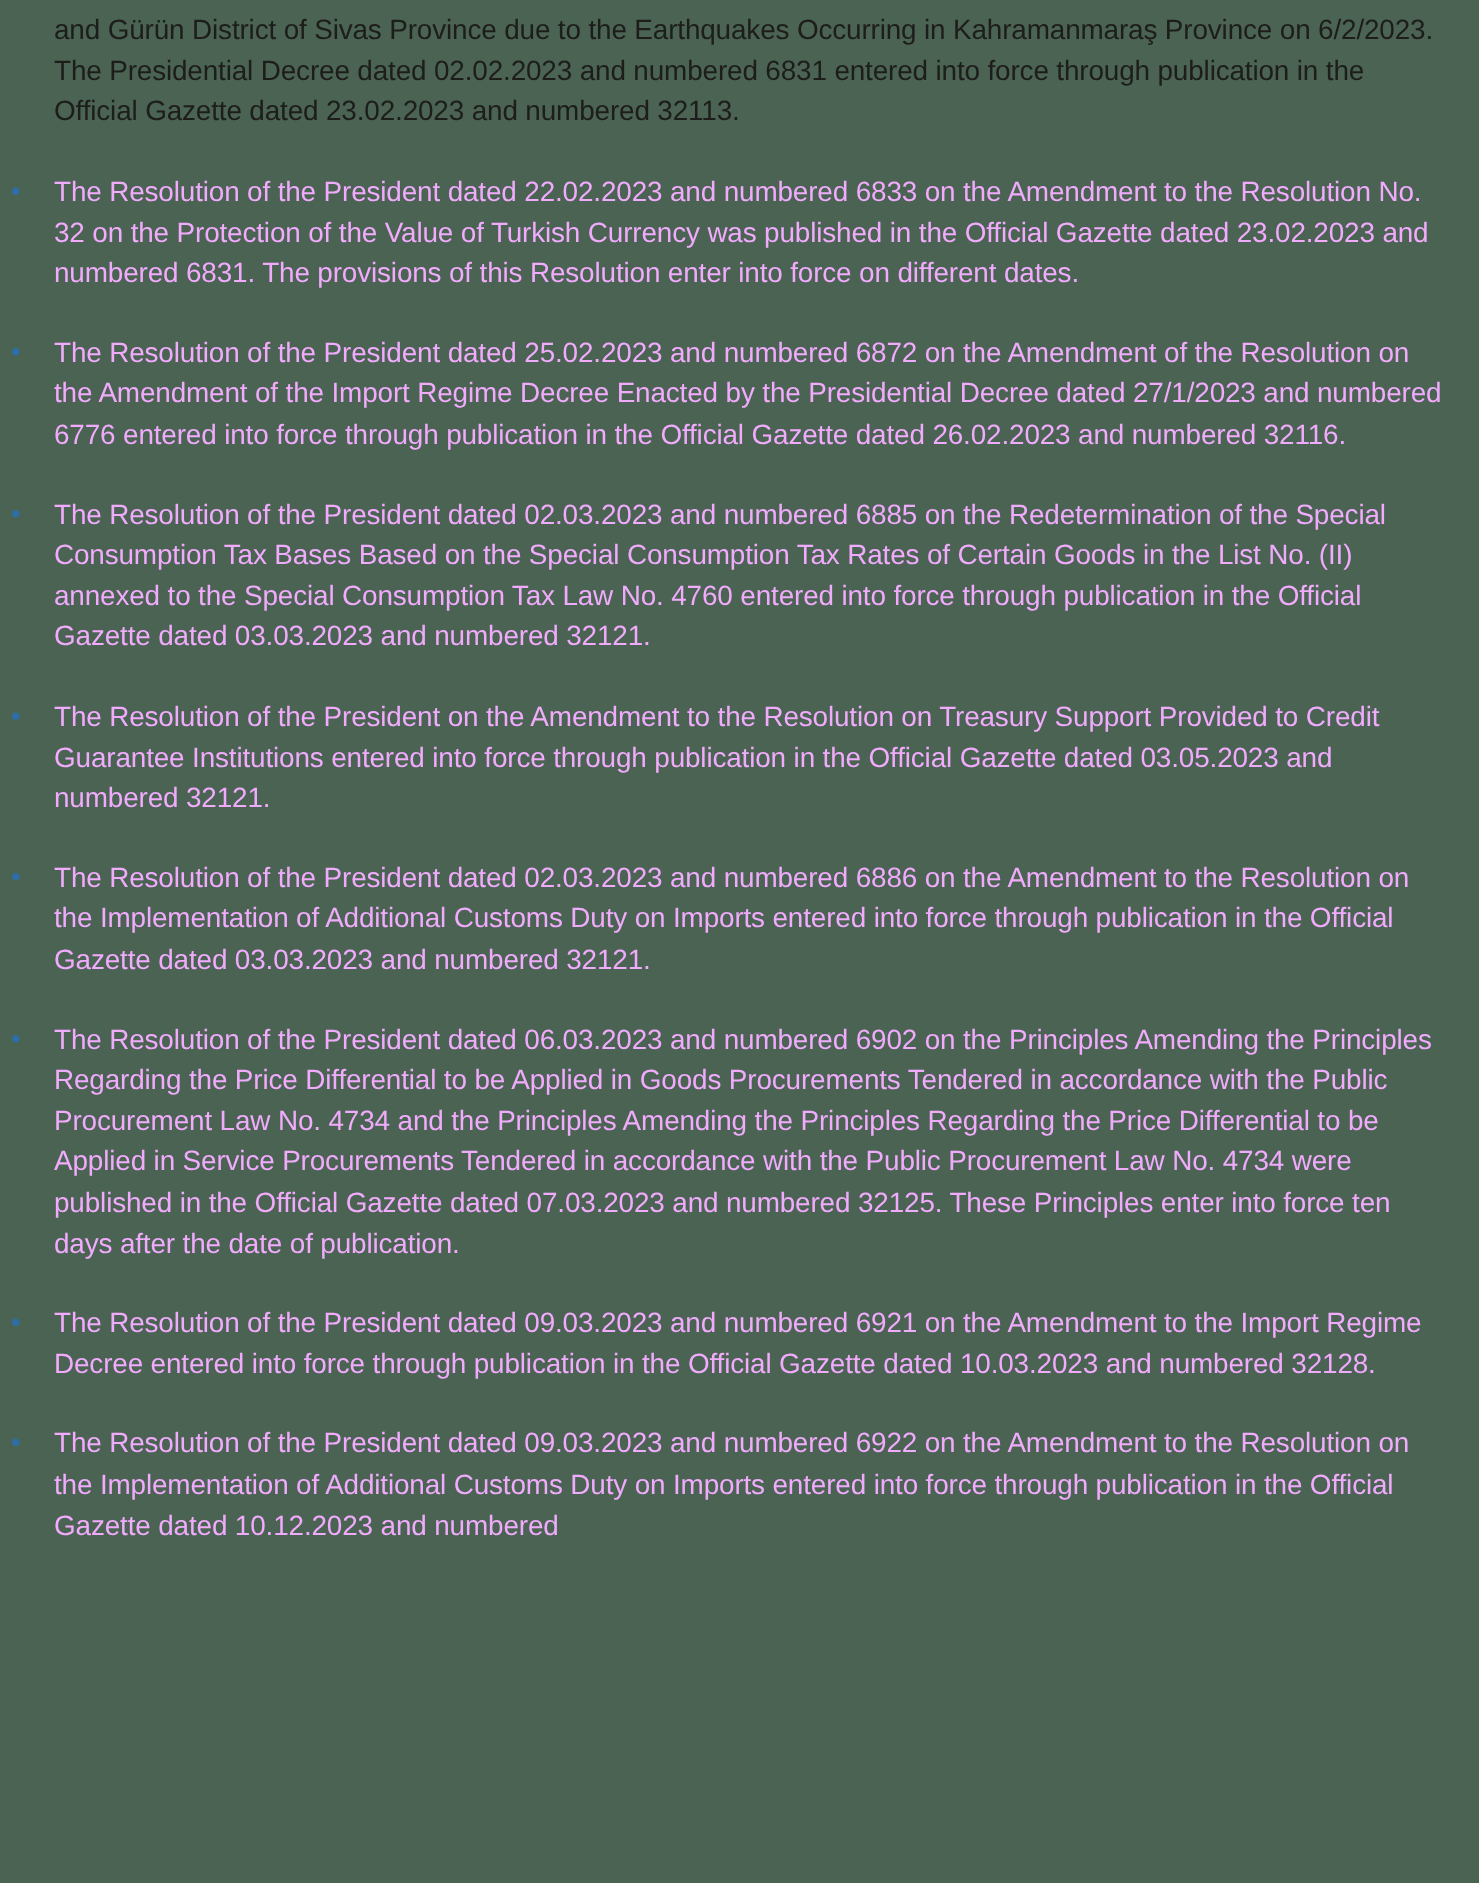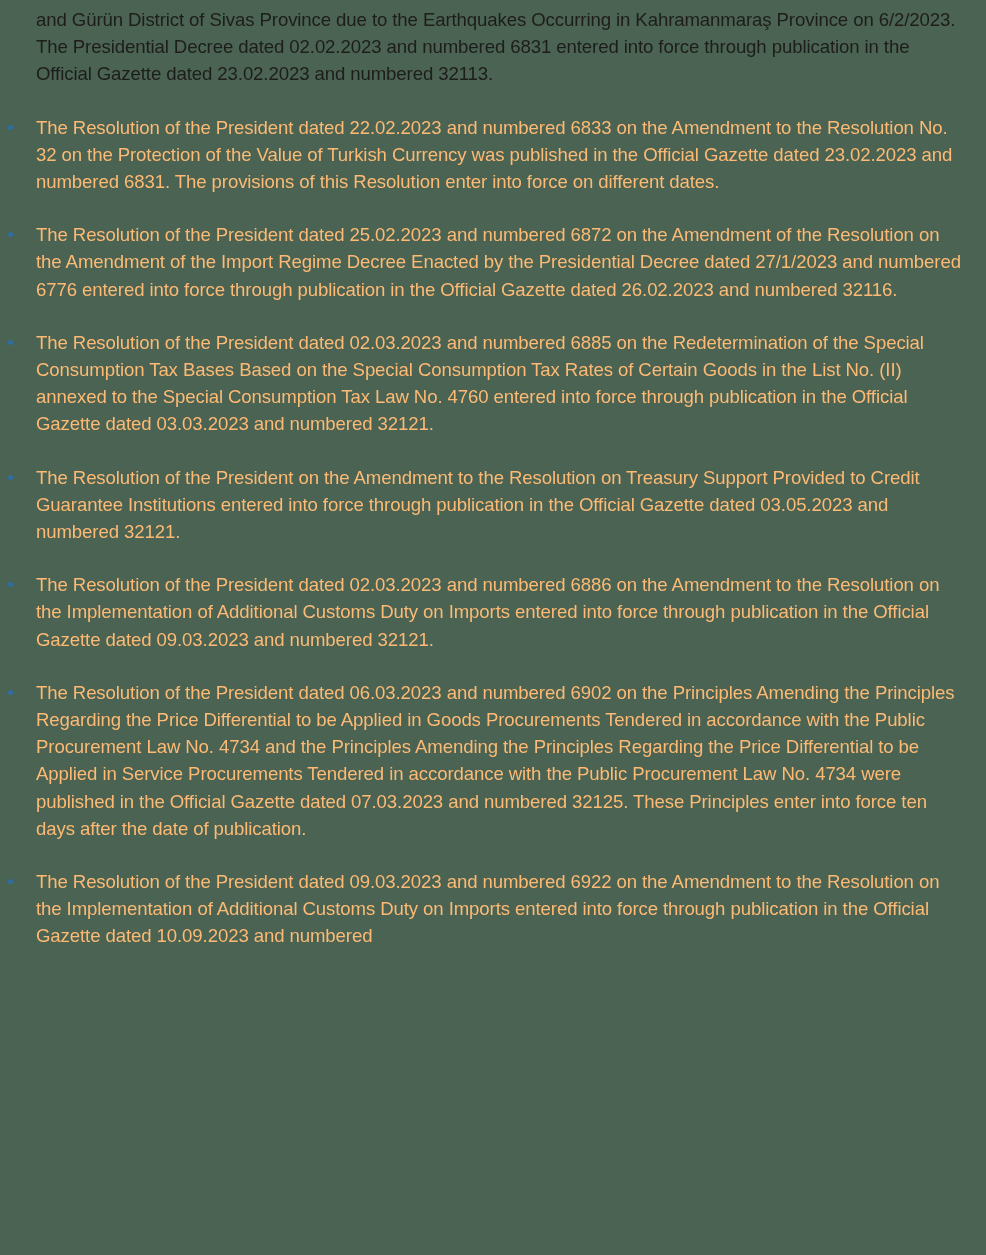--- a/index.html
+++ b/index.html
@@ -30,21 +30,21 @@
   }
   .bullet-list {
     list-style: none;
     margin: 0;
     padding: 0;
   }
   .bullet-item {
     position: relative;
     padding: 0 10px 0 30px;
     margin-top: 26px;
-    color: #fdba74;
+    color: #f0abfc;
     font-size: 18.6px;
     line-height: 27.2px;
     letter-spacing: -0.1px;
   }
   .bullet-item .dot {
     position: absolute;
     left: 2px;
     top: 11px;
     width: 5px;
     height: 5px;
@@ -75,25 +75,29 @@
     <li class="bullet-item">
       <span class="dot"></span>
       <span class="bullet-text">The Resolution of the President dated 02.03.2023 and numbered 6885 on the Redetermination of the Special Consumption Tax Bases Based on the Special Consumption Tax Rates of Certain Goods in the List No. (II) annexed to the Special Consumption Tax Law No. 4760 entered into force through publication in the Official Gazette dated 03.03.2023 and numbered 32121.</span>
     </li>
     <li class="bullet-item">
       <span class="dot"></span>
       <span class="bullet-text">The Resolution of the President on the Amendment to the Resolution on Treasury Support Provided to Credit Guarantee Institutions entered into force through publication in the Official Gazette dated 03.05.2023 and numbered 32121.</span>
     </li>
     <li class="bullet-item">
       <span class="dot"></span>
-      <span class="bullet-text">The Resolution of the President dated 02.03.2023 and numbered 6886 on the Amendment to the Resolution on the Implementation of Additional Customs Duty on Imports entered into force through publication in the Official Gazette dated 09.03.2023 and numbered 32121.</span>
+      <span class="bullet-text">The Resolution of the President dated 02.03.2023 and numbered 6886 on the Amendment to the Resolution on the Implementation of Additional Customs Duty on Imports entered into force through publication in the Official Gazette dated 03.03.2023 and numbered 32121.</span>
     </li>
     <li class="bullet-item">
       <span class="dot"></span>
       <span class="bullet-text">The Resolution of the President dated 06.03.2023 and numbered 6902 on the Principles Amending the Principles Regarding the Price Differential to be Applied in Goods Procurements Tendered in accordance with the Public Procurement Law No. 4734 and the Principles Amending the Principles Regarding the Price Differential to be Applied in Service Procurements Tendered in accordance with the Public Procurement Law No. 4734 were published in the Official Gazette dated 07.03.2023 and numbered 32125. These Principles enter into force ten days after the date of publication.</span>
     </li>
     <li class="bullet-item">
       <span class="dot"></span>
-      <span class="bullet-text">The Resolution of the President dated 09.03.2023 and numbered 6922 on the Amendment to the Resolution on the Implementation of Additional Customs Duty on Imports entered into force through publication in the Official Gazette dated 10.09.2023 and numbered</span>
+      <span class="bullet-text">The Resolution of the President dated 09.03.2023 and numbered 6921 on the Amendment to the Import Regime Decree entered into force through publication in the Official Gazette dated 10.03.2023 and numbered 32128.</span>
+    </li>
+    <li class="bullet-item">
+      <span class="dot"></span>
+      <span class="bullet-text">The Resolution of the President dated 09.03.2023 and numbered 6922 on the Amendment to the Resolution on the Implementation of Additional Customs Duty on Imports entered into force through publication in the Official Gazette dated 10.12.2023 and numbered</span>
     </li>
   </ul>
 
 </div>
 
 </body></html>

